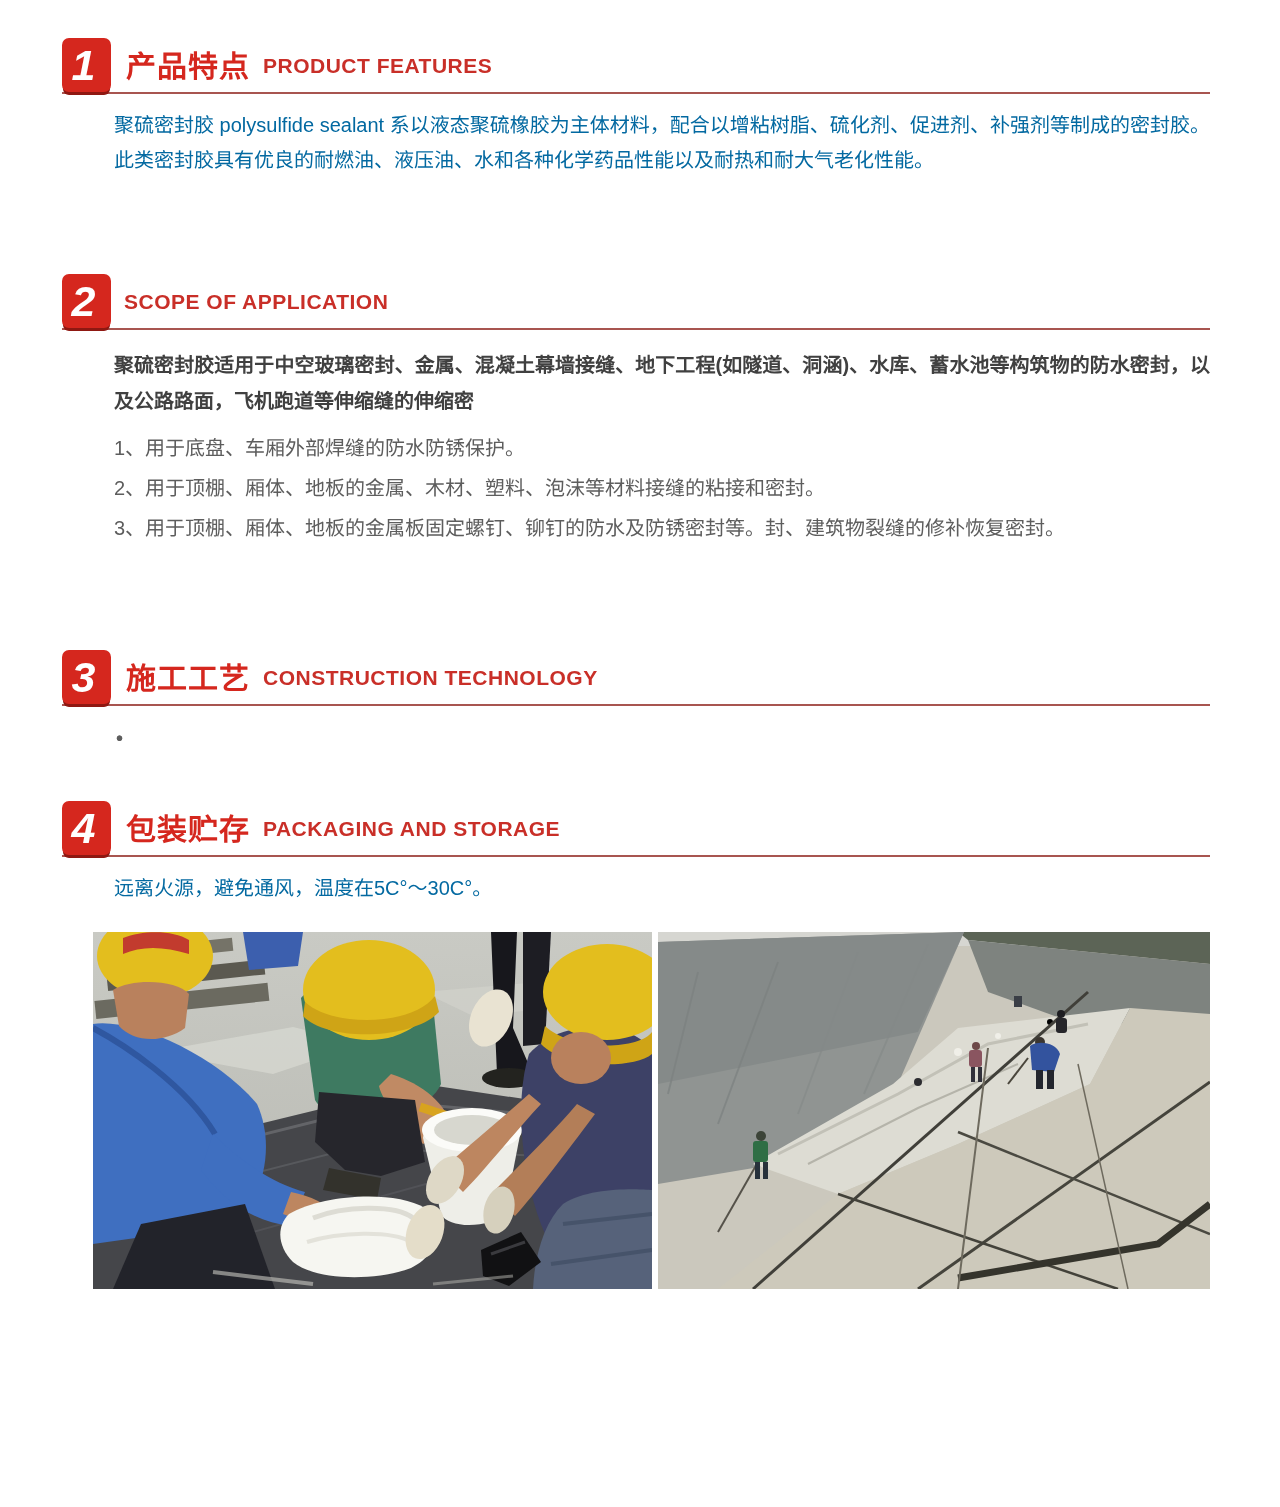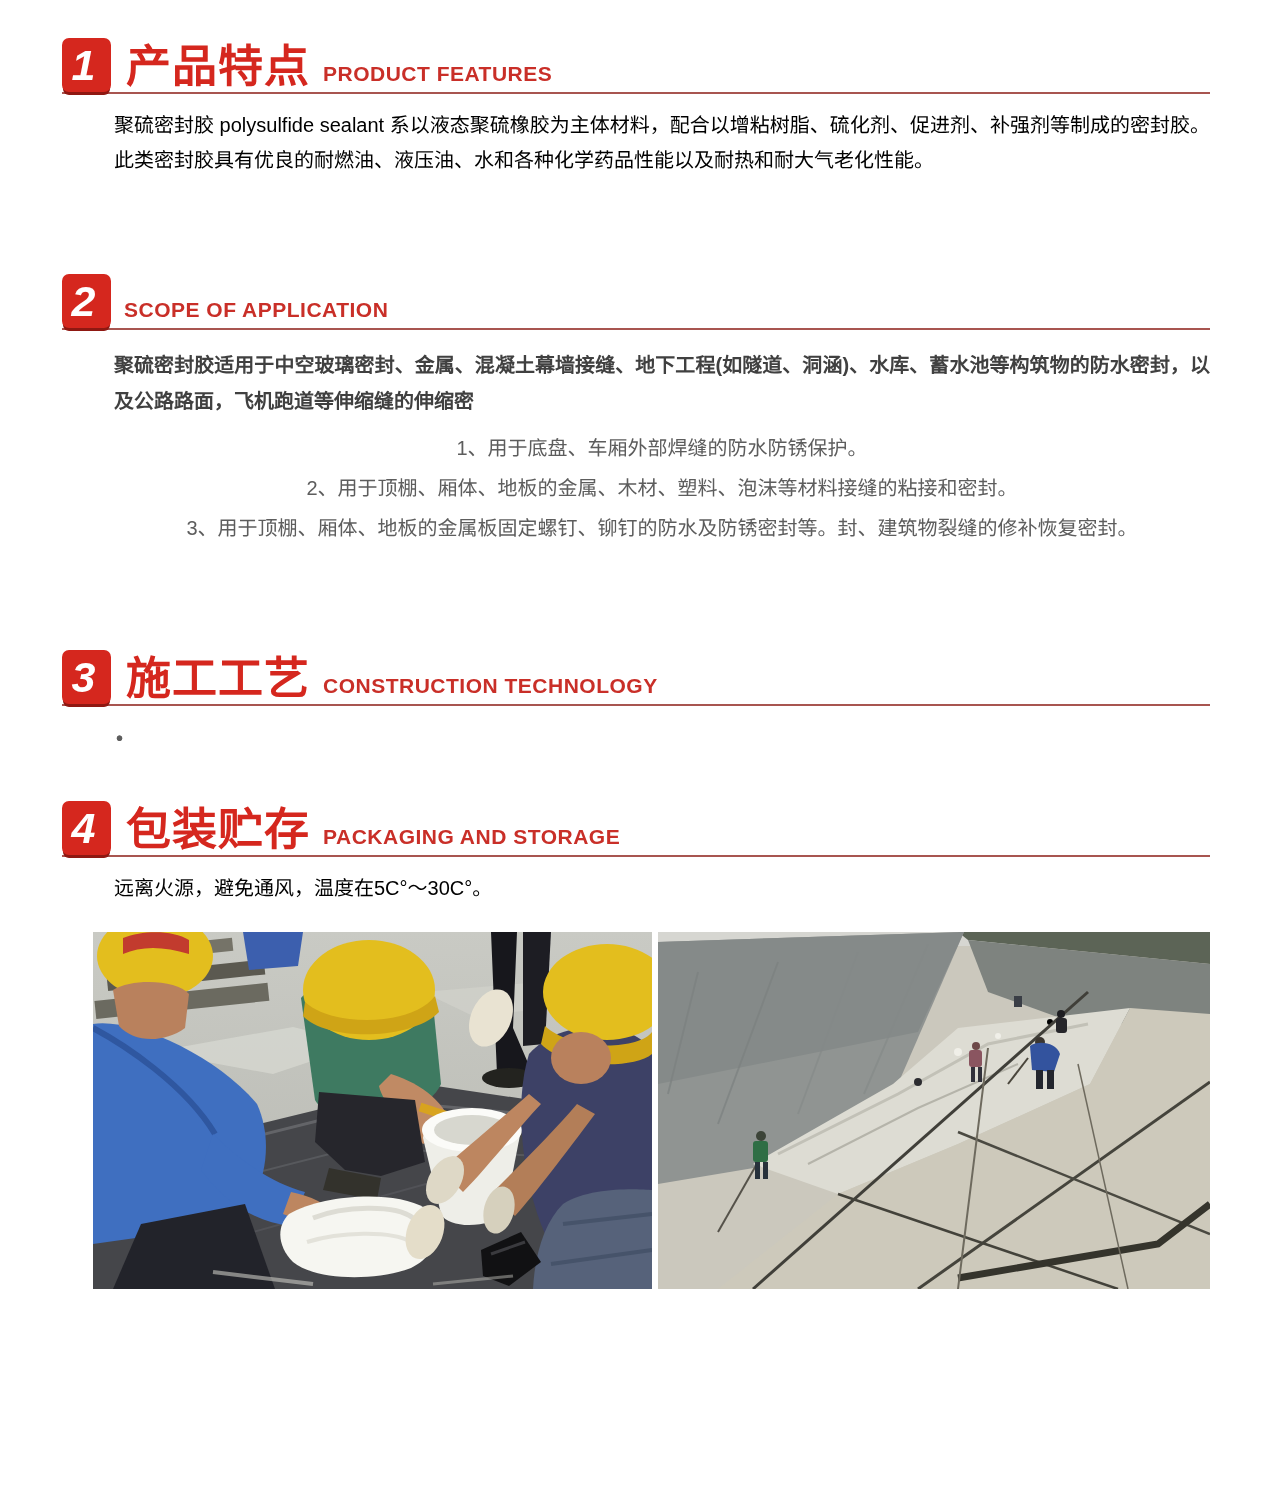--- a/index.html
+++ b/index.html
@@ -18,45 +18,44 @@
   }
   .num-box {
     width:49px; min-width:49px; height:54px;
     background:#d5271e; border-radius:7px;
     color:#ffffff; font-size:43px; font-weight:bold; font-style:italic;
     display:flex; align-items:center; justify-content:center;
     box-shadow:0 4px 0 -1px #8f1812;
     padding-right:6px;
   }
   .zh-title {
-    font-size:45px; font-weight:bold; color:#d5271e;
+    font-size:30px; font-weight:bold; color:#d5271e;
     margin-left:15px; line-height:58px; letter-spacing:1px;
     white-space:nowrap;
   }
   .en-title {
     font-size:21px; font-weight:bold; color:#c92f28;
-    align-self:flex-end; margin-left:13px; padding-bottom:6px;
+    align-self:flex-end; margin-left:13px; padding-bottom:14px;
     letter-spacing:0.5px; white-space:nowrap;
   }
   
   .para {
     margin:14px 0 0 52px;
-    font-size:20px; line-height:35px; color:#000000;
+    font-size:20px; line-height:35px; color:#0369a1;
     text-align:justify;
   }
   .lead {
     margin:17px 0 0 52px;
     font-size:20px; line-height:36px; color:#404040; font-weight:bold;
     text-align:justify;
   }
   .app-list { margin:13px 0 0 52px; list-style:none; }
   .app-list li {
     font-size:20px; line-height:32px; color:#5d5d5d;
     margin-bottom:8px;
-    text-align:center;
   }
   .bullets { margin:16px 0 0 52px; }
   .bullet {
     position:relative; padding-left:22px;
     font-size:20px; line-height:36px; color:#5d5d5d;
     text-align:justify;
   }
   .bullet .dot {
     position:absolute; left:2px; top:-2px; font-size:20px; color:#5d5d5d;
   }

